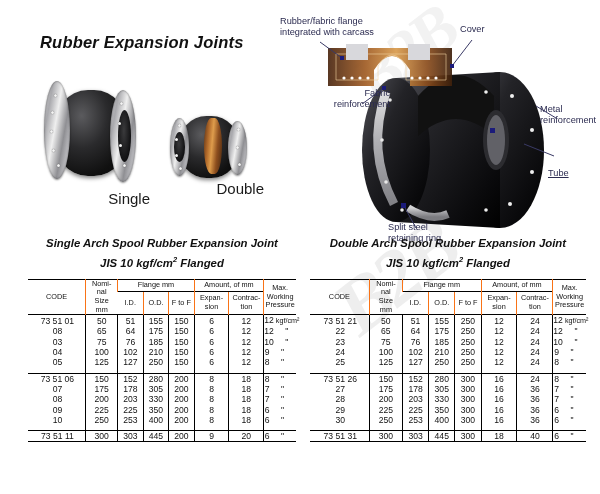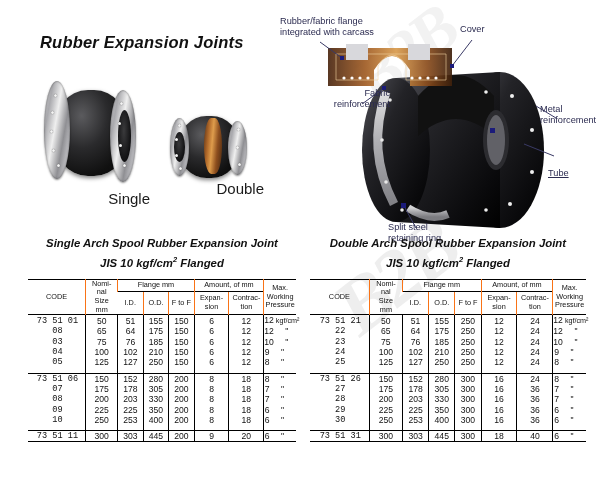--- a/index.html
+++ b/index.html
@@ -116,21 +116,21 @@
   .botline{border-bottom:1.6px solid #000;}
 
   .grp{border-top:1px solid #000;}
   tr.data td{
     border-left:1px solid #000;
     line-height:10.3px;
     font-size:8.6px;
     padding:0;
   }
   tr.data td:first-child{border-left:none;}
-  td.code{font-weight:bold;text-align:right;padding-right:12px;font-family:Liberation Mono, monospace;}
+  td.code{font-weight:bold;text-align:right;padding-right:12px;}
   td.press{text-align:left;padding-left:9px;position:relative;white-space:nowrap;}
   td.press .unit{font-size:7.2px;}
   td.press .dit{display:inline-block;width:26px;text-align:center;}
 
   .col-code{width:21.5%;}
   .col-nom{width:12%;}
   .col-id{width:9.5%;}
   .col-od{width:9.5%;}
   .col-ftf{width:9.5%;}
   .col-exp{width:13%;}

